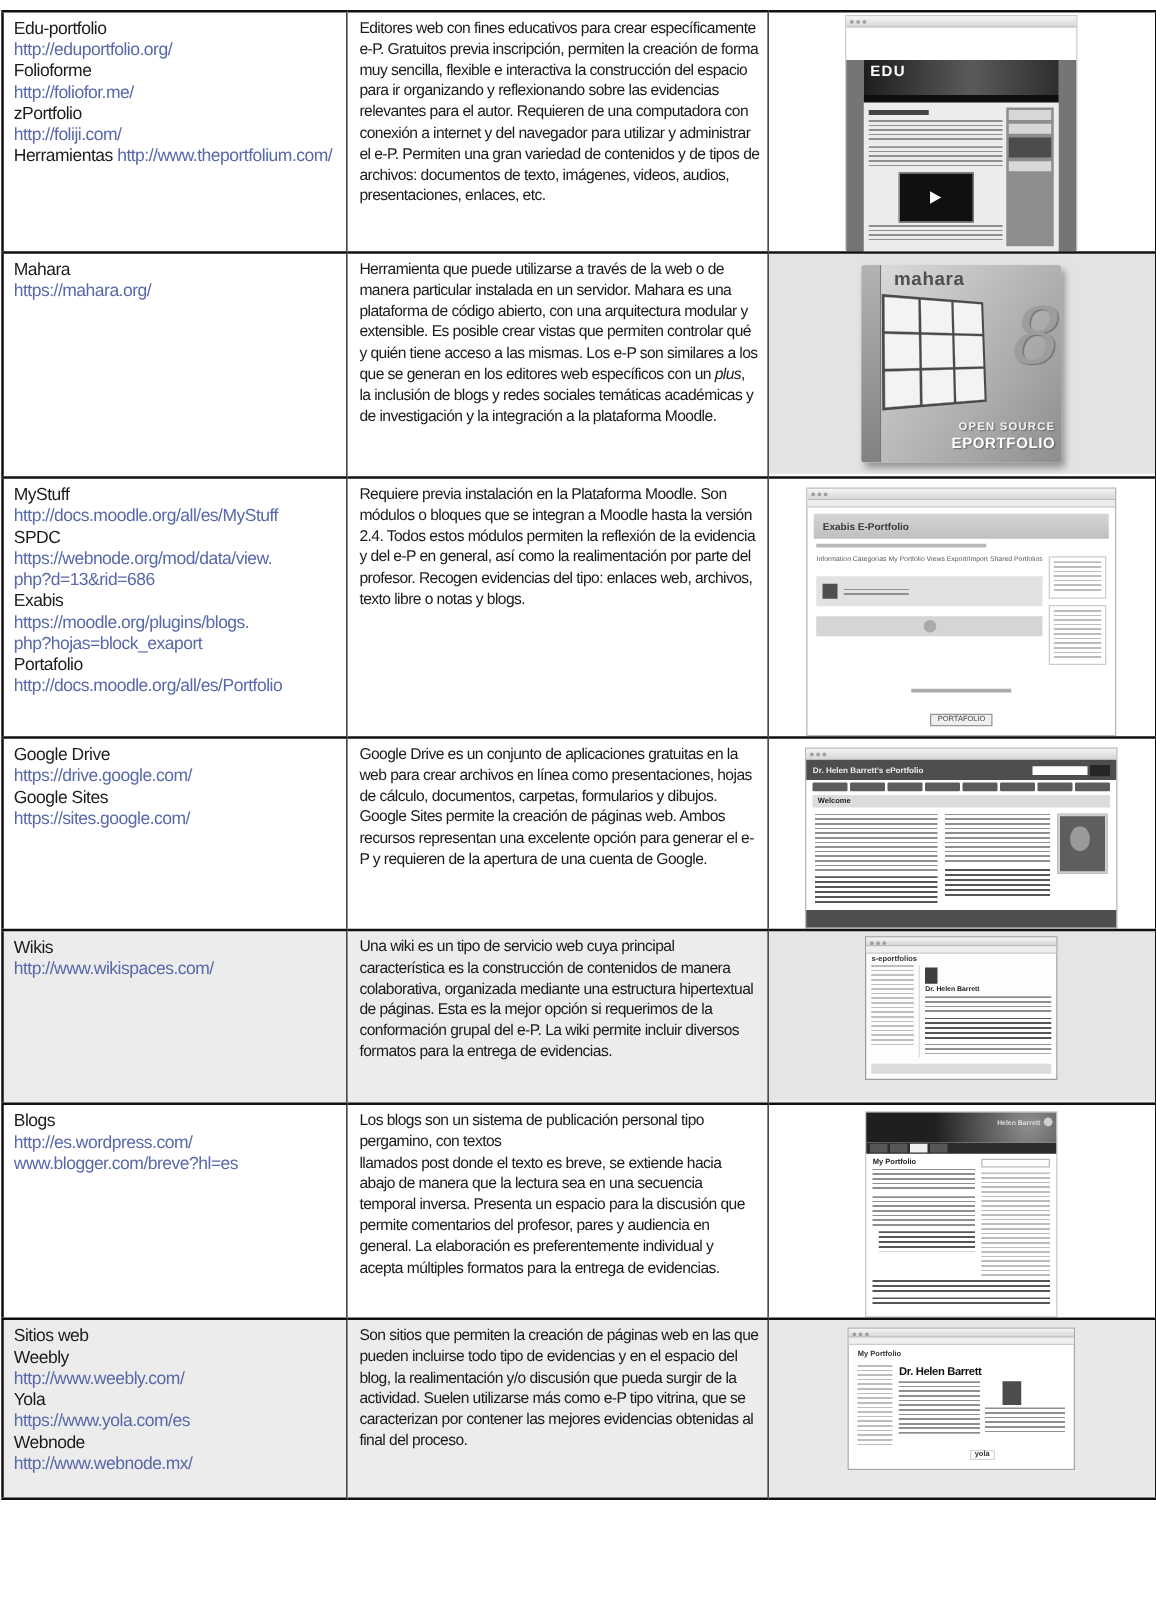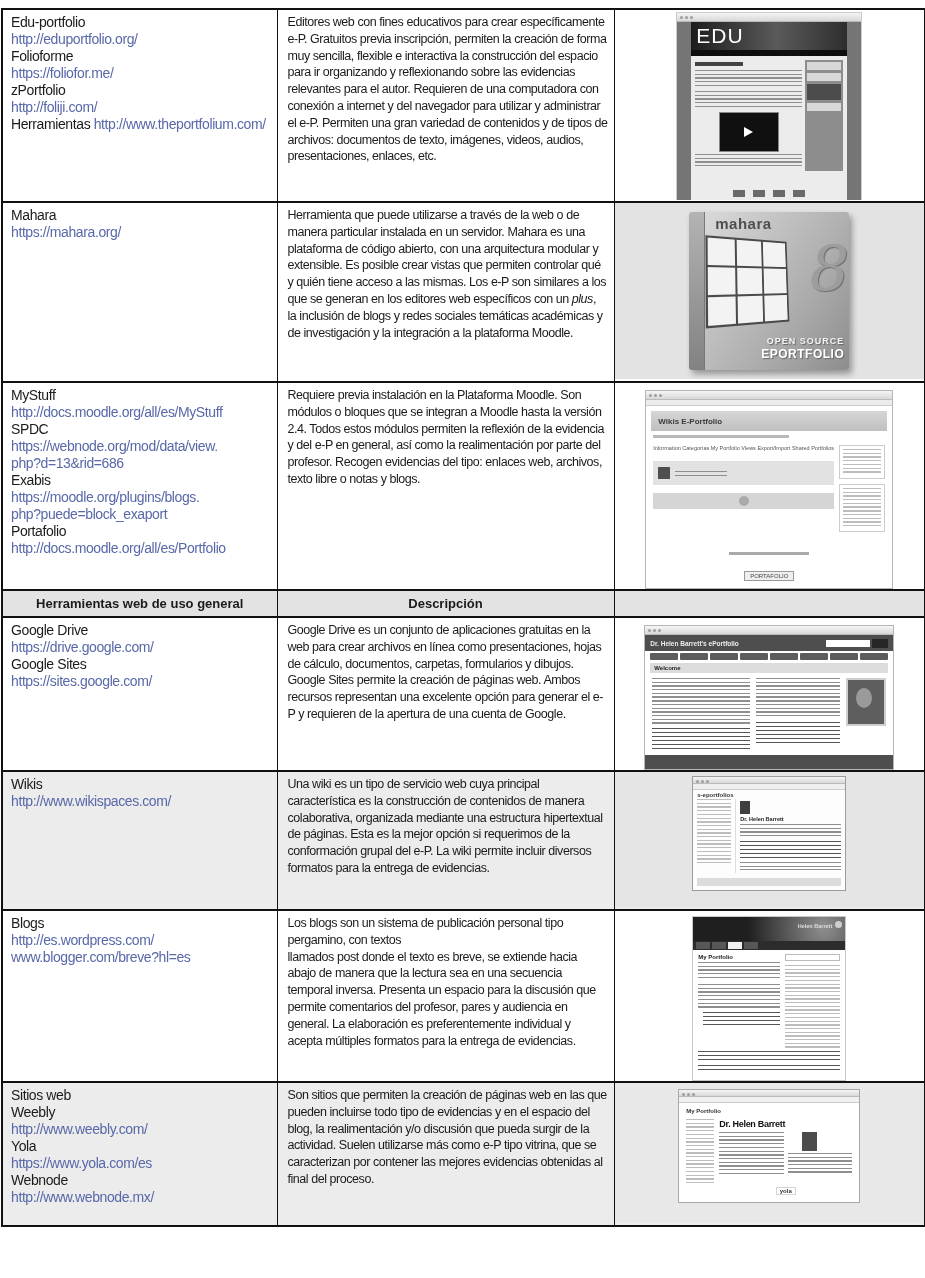--- a/index.html
+++ b/index.html
@@ -25,21 +25,21 @@
   .bars{background:repeating-linear-gradient(to bottom,#8f8f8f 0,#8f8f8f 1.3px,transparent 1.3px,transparent 3.7px);}
   .bars-lt{background:repeating-linear-gradient(to bottom,#bdbdbd 0,#bdbdbd 1.3px,transparent 1.3px,transparent 3.7px);}
   .bars-dk{background:repeating-linear-gradient(to bottom,#555 0,#555 1.5px,transparent 1.5px,transparent 4px);}
   .chrome{height:8px;background:linear-gradient(#f5f5f5,#d8d8d8);border-bottom:1px solid #bbb;position:relative;}
   .chrome::before{content:"";position:absolute;left:3px;top:2.5px;width:3px;height:3px;border-radius:50%;background:#9f9f9f;box-shadow:5px 0 0 #9f9f9f,10px 0 0 #9f9f9f;}
 
   
   .t-edu{width:184px;height:186px;margin:2px auto 0;border:1px solid #ccc;background:#fff;text-align:left;}
   .edu-bg{height:178px;background:#757575;padding:0 14px;}
   .edu-page{height:100%;background:#ececec;position:relative;}
-  .edu-banner{height:26px;background:linear-gradient(90deg,#1d1d1d,#5a5a5a 55%,#2e2e2e);color:#fff;font-weight:normal;font-size:21px;letter-spacing:1px;padding:2px 0 0 5px;}
+  .edu-banner{height:26px;background:linear-gradient(90deg,#1d1d1d,#5a5a5a 55%,#2e2e2e);color:#fff;font-weight:bold;font-size:12px;letter-spacing:1px;padding:2px 0 0 5px;margin-top:26px;}
   .edu-nav{height:6px;background:#0e0e0e;}
   .edu-cols{display:flex;gap:3px;padding:4px;}
   .edu-main{flex:1;}
   .edu-h{height:4px;width:45%;background:#444;margin:2px 0 4px;}
   .edu-p{height:16px;margin-bottom:5px;}
   .edu-video{width:58px;height:38px;background:#101010;border:1px solid #888;margin:2px auto;display:flex;align-items:center;justify-content:center;}
   .edu-play{width:0;height:0;border-left:9px solid #fff;border-top:5px solid transparent;border-bottom:5px solid transparent;}
   .edu-side{width:34px;background:#8d8d8d;padding:2px;}
   .edu-sbox{height:8px;background:#d8d8d8;margin-bottom:3px;}
   .edu-simg{height:16px;background:#4c4c4c;margin-bottom:3px;}
@@ -164,21 +164,21 @@
         <col class="c3">
       </colgroup>
 
     <tbody>
 
     <tr style="height:193px">
       <td class="tools">
             <div class="tool-line"><span>Edu-portfolio</span></div>
             <div class="tool-line"><span class="link">http://eduportfolio.org/</span></div>
             <div class="tool-line"><span>Folioforme</span></div>
-            <div class="tool-line"><span class="link">https://foliofor.me/</span></div>
+            <div class="tool-line"><span class="link">http://foliofor.me/</span></div>
             <div class="tool-line"><span>zPortfolio</span></div>
             <div class="tool-line"><span class="link">http://foliji.com/</span></div>
             <div class="tool-line"><span>Herramientas </span><span class="link">http://www.theportfolium.com/</span></div>
           </td>
       <td class="desc"><span>Editores web con fines educativos para crear específicamente e-P. Gratuitos previa inscripción, permiten la creación de forma muy sencilla, flexible e interactiva la construcción del espacio para ir organizando y reflexionando sobre las evidencias relevantes para el autor. Requieren de una computadora con conexión a internet y del navegador para utilizar y administrar el e-P. Permiten una gran variedad de contenidos y de tipos de archivos: documentos de texto, imágenes, videos, audios, presentaciones, enlaces, etc.</span></td>
       <td class="thumbcell">
         <div class="t-edu">
           <div class="chrome"></div>
           <div class="edu-bg">
             <div class="edu-page">
@@ -247,30 +247,30 @@
 
     <tr style="height:200px">
       <td class="tools">
             <div class="tool-line"><span>MyStuff</span></div>
             <div class="tool-line"><span class="link">http://docs.moodle.org/all/es/MyStuff</span></div>
             <div class="tool-line"><span>SPDC</span></div>
             <div class="tool-line"><span class="link">https://webnode.org/mod/data/view.</span></div>
             <div class="tool-line"><span class="link">php?d=13&amp;rid=686</span></div>
             <div class="tool-line"><span>Exabis</span></div>
             <div class="tool-line"><span class="link">https://moodle.org/plugins/blogs.</span></div>
-            <div class="tool-line"><span class="link">php?puede=block_exaport</span></div>
+            <div class="tool-line"><span class="link">php?hojas=block_exaport</span></div>
             <div class="tool-line"><span>Portafolio</span></div>
             <div class="tool-line"><span class="link">http://docs.moodle.org/all/es/Portfolio</span></div>
           </td>
       <td class="desc"><span>Requiere previa instalación en la Plataforma Moodle. Son módulos o bloques que se integran a Moodle hasta la versión 2.4. Todos estos módulos permiten la reflexión de la evidencia y del e-P en general, así como la realimentación por parte del profesor. Recogen evidencias del tipo: enlaces web, archivos, texto libre o notas y blogs.</span></td>
       <td class="thumbcell">
         <div class="t-exabis">
           <div class="chrome"></div>
           <div class="x-menu"></div>
-          <div class="x-head">Wikis E-Portfolio</div>
+          <div class="x-head">Exabis E-Portfolio</div>
           <div class="x-crumb"></div>
           <div class="x-body">
             <div class="x-main">
               <div class="x-tabs">Information    Categorías    My Portfolio    Views    Export/Import    Shared Portfolios</div>
               <div class="x-panel">
                 <div class="x-avatar"></div>
                 <div class="x-pl bars"></div>
               </div>
               <div class="x-foot">
                     <div class="x-fc"></div>
@@ -284,25 +284,20 @@
                     <div class="x-sl bars-lt" style="height:40px"></div>
                   </div>
             </div>
           </div>
           <div class="x-below"><span class="x-bl"></span></div>
           <div class="x-btnrow"><span class="x-btn">PORTAFOLIO</span></div>
         </div>
       </td>
     </tr>
 
-    <tr class="shead" style="height:26px">
-      <th>Herramientas web de uso general</th>
-      <th>Descripción</th>
-      <th></th>
-    </tr>
 
     <tr style="height:153px">
       <td class="tools">
             <div class="tool-line"><span>Google Drive</span></div>
             <div class="tool-line"><span class="link">https://drive.google.com/</span></div>
             <div class="tool-line"><span>Google Sites</span></div>
             <div class="tool-line"><span class="link">https://sites.google.com/</span></div>
           </td>
       <td class="desc"><span>Google Drive es un conjunto de aplicaciones gratuitas en la web para crear archivos en línea como presentaciones, hojas de cálculo, documentos, carpetas, formularios y dibujos. Google Sites permite la creación de páginas web. Ambos recursos representan una excelente opción para generar el e-P y requieren de la apertura de una cuenta de Google.</span></td>
       <td class="thumbcell">

